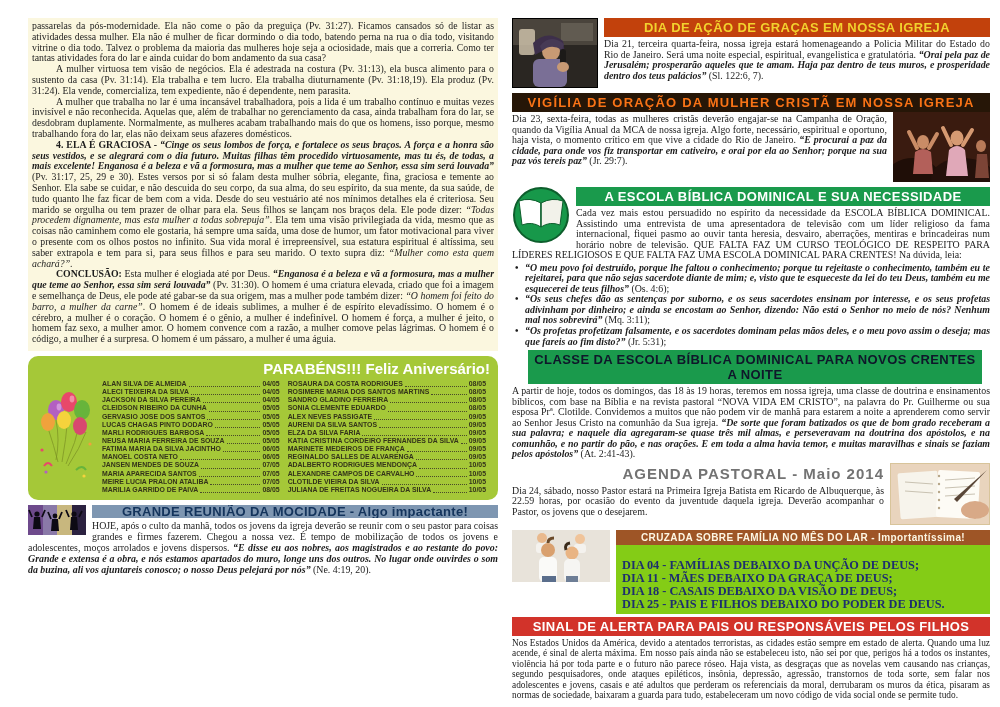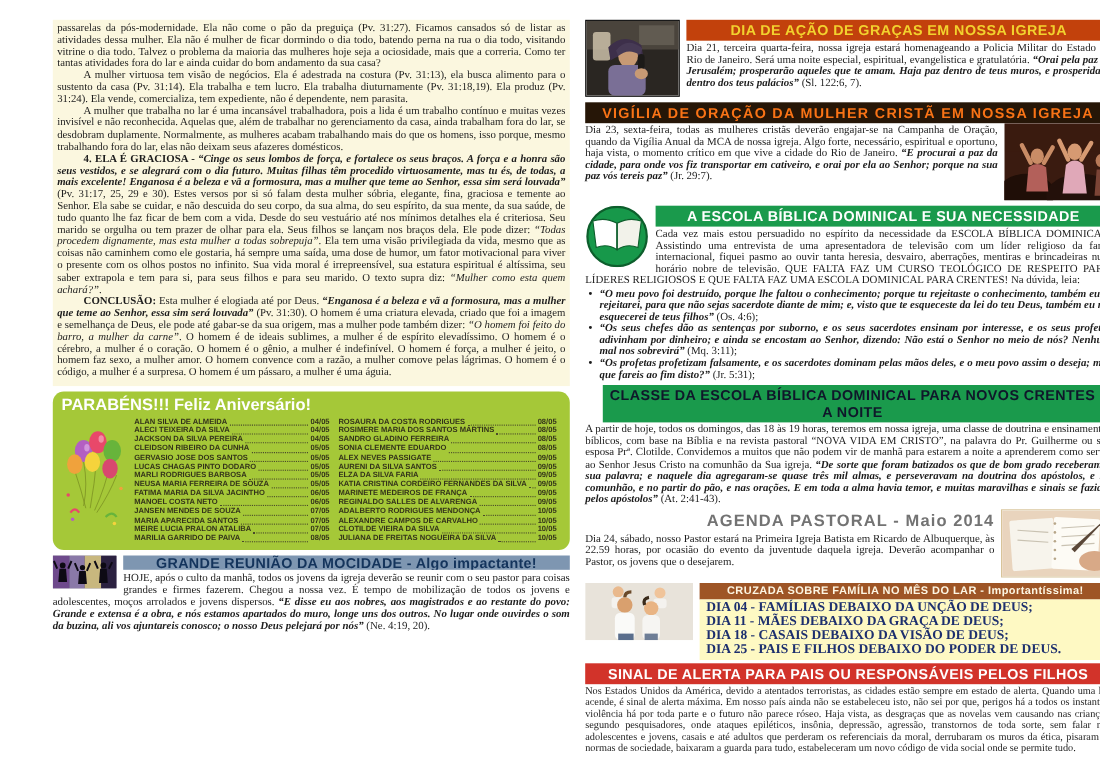--- a/index.html
+++ b/index.html
@@ -1,35 +1,35 @@
 <!DOCTYPE html>
 <html><head>
 <meta charset="utf-8">
 <style>
   html,body{margin:0;padding:0;background:#e8e8e8;}
   .page{position:relative;width:1000px;height:707px;background:#ffffff;margin:0 auto;overflow:hidden;
         font-family:"Liberation Serif",serif;color:#1c1c1c;}
-  .col{position:absolute;top:18px;margin-left:20px;}
+  .col{position:absolute;top:18px;}
   .col-left{left:28px;width:470px;}
   .col-right{left:512px;width:478px;}
 
   
   .q{font-weight:bold;font-style:italic;}
   .i{font-style:italic;}
   .b{font-weight:bold;}
 
   
   .article{background:#fbf7df;padding:3px 4px 6px 4px;font-size:9.8px;line-height:10.8px;}
   .article p{margin:0;text-align:justify;}
   .article p.ind{text-indent:24px;}
 
   
   .bday-box{margin-top:5px;background:#a5c838;border-radius:10px;padding:3px 8px 6px 8px;}
   .bday-title{font-family:"Liberation Sans",sans-serif;font-weight:bold;font-size:15px;color:#ffffff;
-              text-align:left;margin:1px 0 3px 0;}
+              text-align:right;margin:1px 0 3px 0;}
   .bday-flex{display:flex;}
   .bday-balloons{width:62px;flex:0 0 62px;}
   .bday-col{flex:1;padding:0 4px;}
   .bd-row{display:flex;align-items:flex-end;font-family:"Liberation Sans",sans-serif;
           font-size:6.9px;font-weight:bold;color:#33331a;line-height:8.15px;white-space:nowrap;}
   .bd-dots{flex:1;border-bottom:1px dotted #4a4a2a;margin:0 2px 1px 2px;min-width:6px;}
 
   
   .moc{margin-top:5px;position:relative;font-size:9.9px;line-height:11px;}
   .moc-img{float:left;width:58px;height:30px;margin:0 6px 2px 0;}
@@ -56,21 +56,21 @@
   .crowd{width:97px;height:70px;}
   .booklogo{width:58px;height:56px;}
   .agendaimg{width:98px;height:60px;border:1px solid #d8c49a;}
   .familyimg{width:98px;height:52px;}
 
   .quote-list{margin-top:2px;}
   .quote-item{position:relative;padding-left:13px;font-size:9.9px;line-height:10.55px;text-align:justify;}
   .quote-item .q-marker{position:absolute;left:3px;top:0;font-weight:bold;}
   .quote-item .q{font-weight:bold;font-style:italic;}
 
-  .crusade-body{background:#fef9c3;overflow:hidden;padding:0 0 3px 0;}
+  .crusade-body{background:#84cc16;overflow:hidden;padding:14px 0 3px 0;}
   .day-item{font-family:"Liberation Serif",serif;font-weight:bold;color:#1d2f6e;
             font-size:12.3px;line-height:13px;margin-left:6px;}
 
   .alert-body{font-size:9.35px;line-height:10.45px;text-align:justify;margin-top:2px;}
 
   .clearfix::after{content:"";display:block;clear:both;}
 </style>
 </head>
 <body>
 

